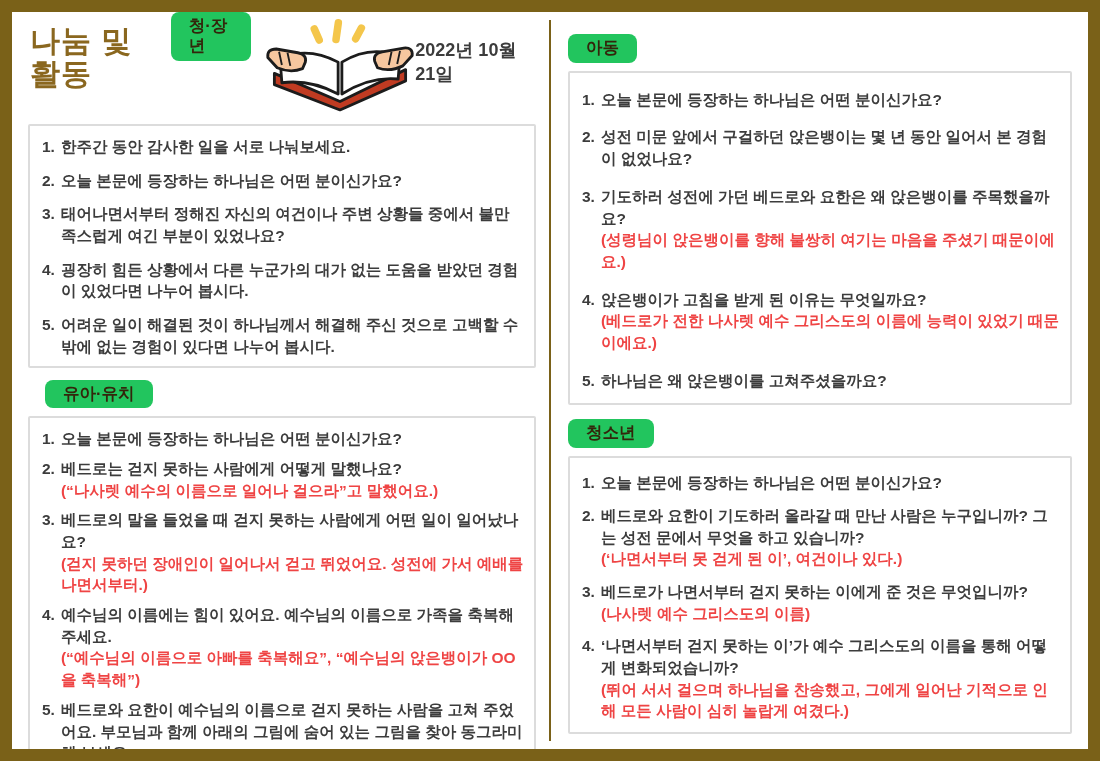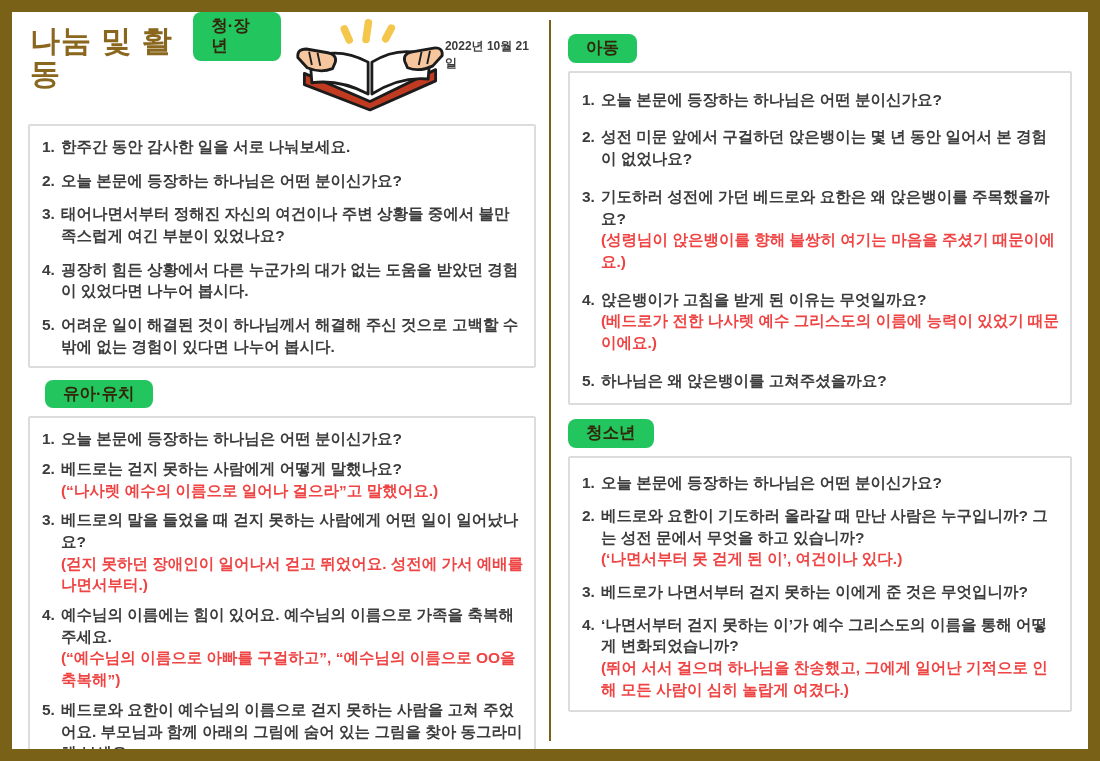--- a/index.html
+++ b/index.html
@@ -21,21 +21,21 @@
   .col.right{padding:0 16px 0 18px;}
 
   
   .left-header{display:flex;align-items:flex-start;height:104px;}
   .title-stack{display:flex;flex-direction:row;}
   .page-title{
     margin:12px 0 0 2px;font-size:30px;line-height:1.1;font-weight:bold;
     color:#8a671f;letter-spacing:1px;
   }
   .date{
-    margin:26px 0 0 auto;font-size:12px;font-weight:bold;color:#3c3c3c;
+    margin:26px 0 0 auto;font-size:18px;font-weight:bold;color:#3c3c3c;
   }
   .book-art{margin:4px 0 0 14px;flex:0 0 auto;}
 
   
   .badge{
     display:inline-block;align-self:flex-start;
     background:#22c55e;color:#33260b;font-weight:bold;font-size:16.5px;
     padding:4px 18px 5px 18px;border-radius:8px;line-height:1.2;
   }
   .badge.mt{margin-top:12px;margin-left:17px;}
@@ -146,21 +146,21 @@
             <span class="num">3.</span>
             <span class="body">
               <span class="q">베드로의 말을 들었을 때 걷지 못하는 사람에게 어떤 일이 일어났나요?</span>
               <span class="a">(걷지 못하던 장애인이 일어나서 걷고 뛰었어요. 성전에 가서 예배를 나면서부터.)</span>
             </span>
           </div>
         <div class="item">
             <span class="num">4.</span>
             <span class="body">
               <span class="q">예수님의 이름에는 힘이 있어요. 예수님의 이름으로 가족을 축복해 주세요.</span>
-              <span class="a">(“예수님의 이름으로 아빠를 구걸하고”, “예수님의 이름으로 OO을 축복해”)</span>
+              <span class="a">(“예수님의 이름으로 아빠를 축복해요”, “예수님의 앉은뱅이가 OO을 축복해”)</span>
             </span>
           </div>
         <div class="item">
             <span class="num">5.</span>
             <span class="body">
               <span class="q">베드로와 요한이 예수님의 이름으로 걷지 못하는 사람을 고쳐 주었어요. 부모님과 함께 아래의 그림에 숨어 있는 그림을 찾아 동그라미 해 보세요.</span>
             </span>
           </div>
       </div>
     </div>
@@ -218,20 +218,21 @@
             <span class="num">2.</span>
             <span class="body">
               <span class="q">베드로와 요한이 기도하러 올라갈 때 만난 사람은 누구입니까? 그는 성전 문에서 무엇을 하고 있습니까?</span>
               <span class="a">(‘나면서부터 못 걷게 된 이’, 여건이나 있다.)</span>
             </span>
           </div>
         <div class="item">
             <span class="num">3.</span>
             <span class="body">
               <span class="q">베드로가 나면서부터 걷지 못하는 이에게 준 것은 무엇입니까?</span>
+              <span class="a">(나사렛 예수 그리스도의 이름)</span>
             </span>
           </div>
         <div class="item">
             <span class="num">4.</span>
             <span class="body">
               <span class="q">‘나면서부터 걷지 못하는 이’가 예수 그리스도의 이름을 통해 어떻게 변화되었습니까?</span>
               <span class="a">(뛰어 서서 걸으며 하나님을 찬송했고, 그에게 일어난 기적으로 인해 모든 사람이 심히 놀랍게 여겼다.)</span>
             </span>
           </div>
 

